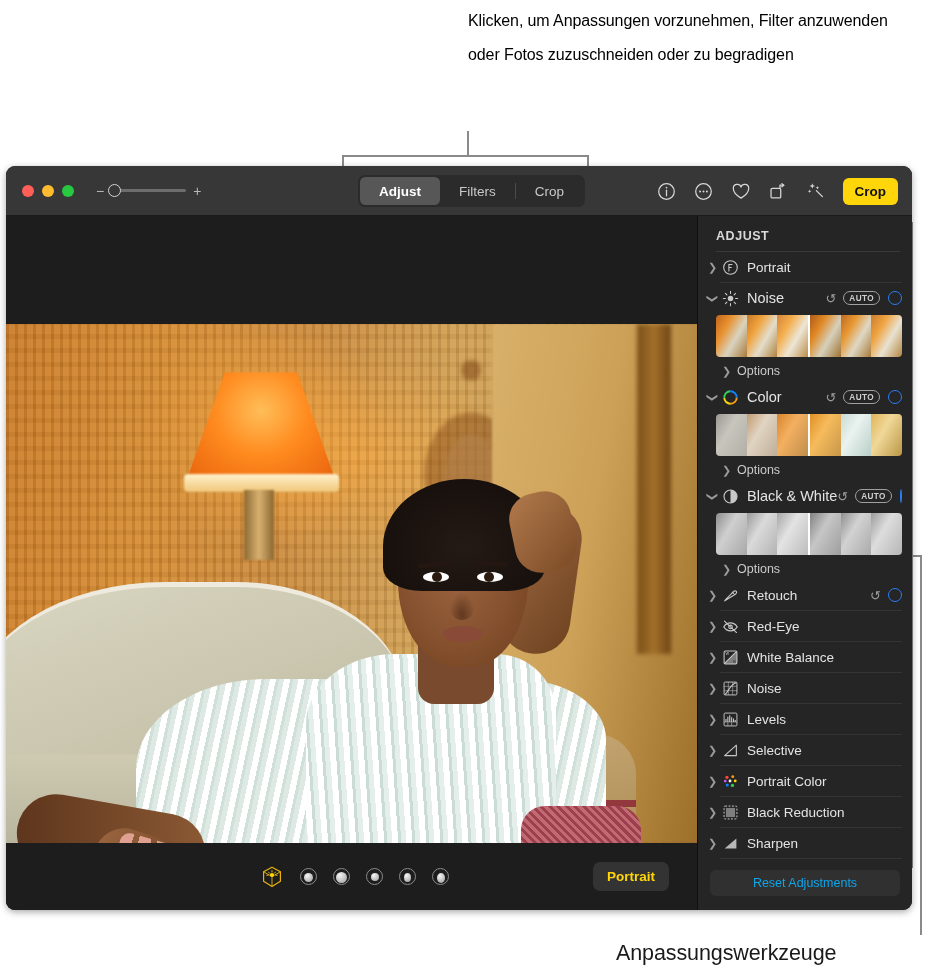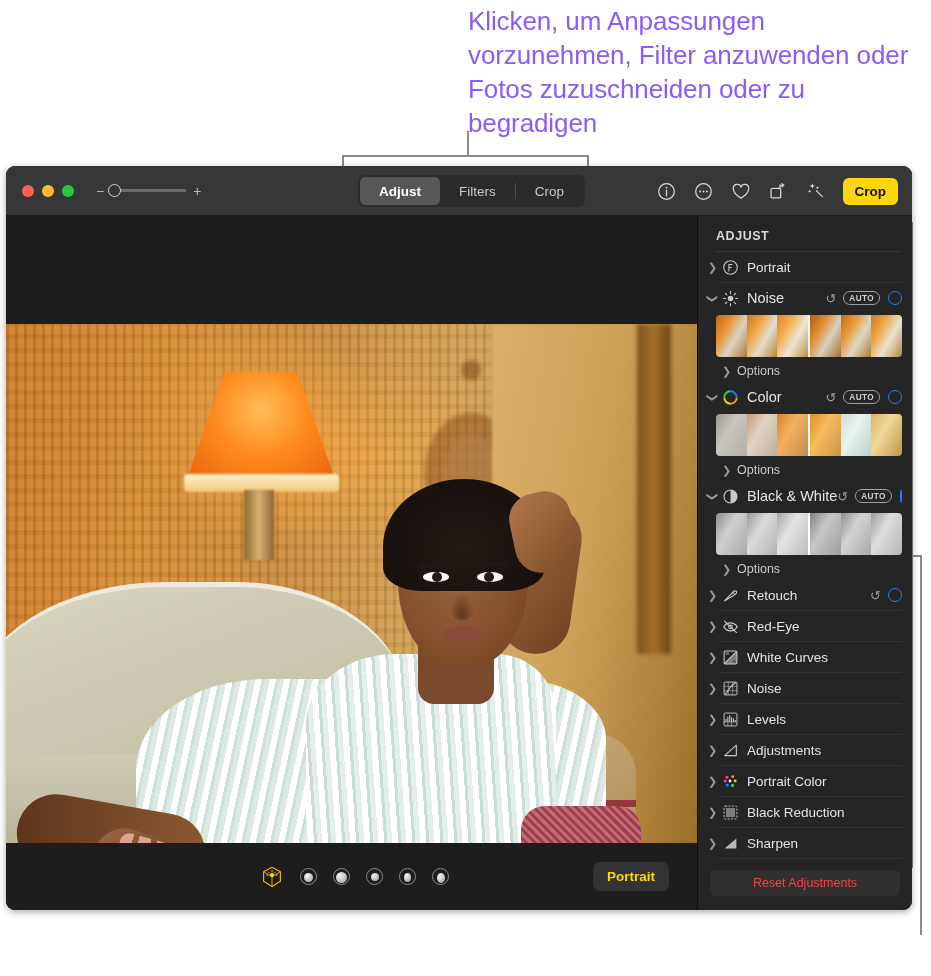--- a/index.html
+++ b/index.html
@@ -4,21 +4,21 @@
 <style>
   * { box-sizing: border-box; margin:0; padding:0; }
   html,body { width:931px; height:976px; background:#ffffff; overflow:hidden;
     font-family:"Liberation Sans", sans-serif; }
 
   #root { position:relative; width:931px; height:976px; background:#fff; }
 
   
   .callout-top {
     position:absolute; left:468px; top:4px; width:455px;
-    font-size:26px; line-height:34px; color:#8b5cf6; letter-spacing:-0.1px;
+    font-size:16px; line-height:34px; color:#000000; letter-spacing:-0.1px;
   }
   .callout-bottom {
     position:absolute; left:616px; top:938px; width:315px;
     font-size:21.5px; line-height:30px; color:#1a1a1a; letter-spacing:-0.1px;
   }
 
   
   .lead { position:absolute; background:#8a8a8a; }
   .lead-stem-top { left:467px; top:131px; width:2px; height:26px; }
   .lead-bracket-top { left:342px; top:155px; width:247px; height:2px; }
@@ -213,29 +213,30 @@
                 display:flex; }
   .thumbstrip .half { flex:1; display:flex; position:relative; }
   .thumbstrip .half + .half { border-left:2px solid #fff; }
   .tcell { flex:1; position:relative; overflow:hidden; }
   .tminia { position:absolute; inset:0; }
   .options-row { display:flex; align-items:center; height:22px; padding-left:22px; }
   .options-row .chev { color:#9a9a9a; }
   .options-row .olabel { font-size:12.5px; color:#cacaca; margin-left:4px; }
 
   .reset-btn { position:absolute; left:12px; right:12px; bottom:14px; height:26px;
-      background:#303030; border-radius:6px; color:#ef4444; font-size:12.5px;
+      background:#303030; border-radius:6px; color:#0ea5e9; font-size:12.5px;
       display:flex; align-items:center; justify-content:center; }
 </style>
 </head>
 <body>
 
 <div id="root">
 
   <div class="callout-top">Klicken, um Anpassungen vorzunehmen, Filter anzuwenden oder Fotos zuzuschneiden oder zu begradigen</div>
+  <div class="callout-bottom">Anpassungswerkzeuge</div>
 
   <div class="lead lead-stem-top"></div>
   <div class="lead lead-bracket-top"></div>
   <div class="lead lead-bracket-top-l"></div>
   <div class="lead lead-bracket-top-r"></div>
 
   <div class="lead lead-inner-top"></div>
   <div class="lead lead-inner-v"></div>
   <div class="lead lead-inner-bot"></div>
   <div class="lead lead-outer-top"></div>
@@ -561,21 +562,21 @@
             <div class="chev">❯</div>
             <div class="ricon">
               <svg width="17" height="17" viewBox="0 0 18 18" fill="none" stroke="currentColor" stroke-width="1.1">
                 <rect x="2.2" y="2.2" width="13.6" height="13.6" rx="1.4"></rect>
                 <path d="M2.2 15.8L15.8 2.2"></path>
                 <path d="M15.8 2.2v13.6H2.2z" fill="currentColor" opacity="0.55" stroke="none"></path>
                 <text x="3.6" y="6.6" font-size="4" fill="currentColor" stroke="none" font-family="Liberation Sans">W</text>
                 <text x="12" y="14.6" font-size="4" fill="#252525" stroke="none" font-family="Liberation Sans">B</text>
               </svg>
             </div>
-            <div class="rlabel">White Curves</div>
+            <div class="rlabel">White Balance</div>
           </div>
           <div class="divider"></div>
 
           <div class="row">
             <div class="chev">❯</div>
             <div class="ricon">
               <svg width="17" height="17" viewBox="0 0 18 18" fill="none" stroke="currentColor" stroke-width="1">
                 <rect x="2.2" y="2.2" width="13.6" height="13.6" rx="1.2"></rect>
                 <path d="M6.7 2.2v13.6M11.3 2.2v13.6M2.2 6.7h13.6M2.2 11.3h13.6" opacity="0.55"></path>
                 <path d="M2.6 15.4C6 15.4 7.6 4.6 15.4 2.6" stroke-width="1.25"></path>
@@ -599,21 +600,21 @@
           </div>
           <div class="divider"></div>
 
           <div class="row">
             <div class="chev">❯</div>
             <div class="ricon">
               <svg width="17" height="17" viewBox="0 0 18 18" fill="none" stroke="currentColor" stroke-width="1.15">
                 <path d="M15.2 14.4H2.8L15.2 3.4z" stroke-linejoin="round"></path>
               </svg>
             </div>
-            <div class="rlabel">Adjustments</div>
+            <div class="rlabel">Selective</div>
           </div>
           <div class="divider"></div>
 
           <div class="row">
             <div class="chev">❯</div>
             <div class="ricon">
               <svg width="17" height="17" viewBox="0 0 18 18">
                 <circle cx="5.2" cy="4.6" r="1.7" fill="#ff453a"></circle>
                 <circle cx="11.4" cy="3.9" r="1.5" fill="#ff9f0a"></circle>
                 <circle cx="14" cy="8.4" r="1.5" fill="#ffd60a"></circle>

